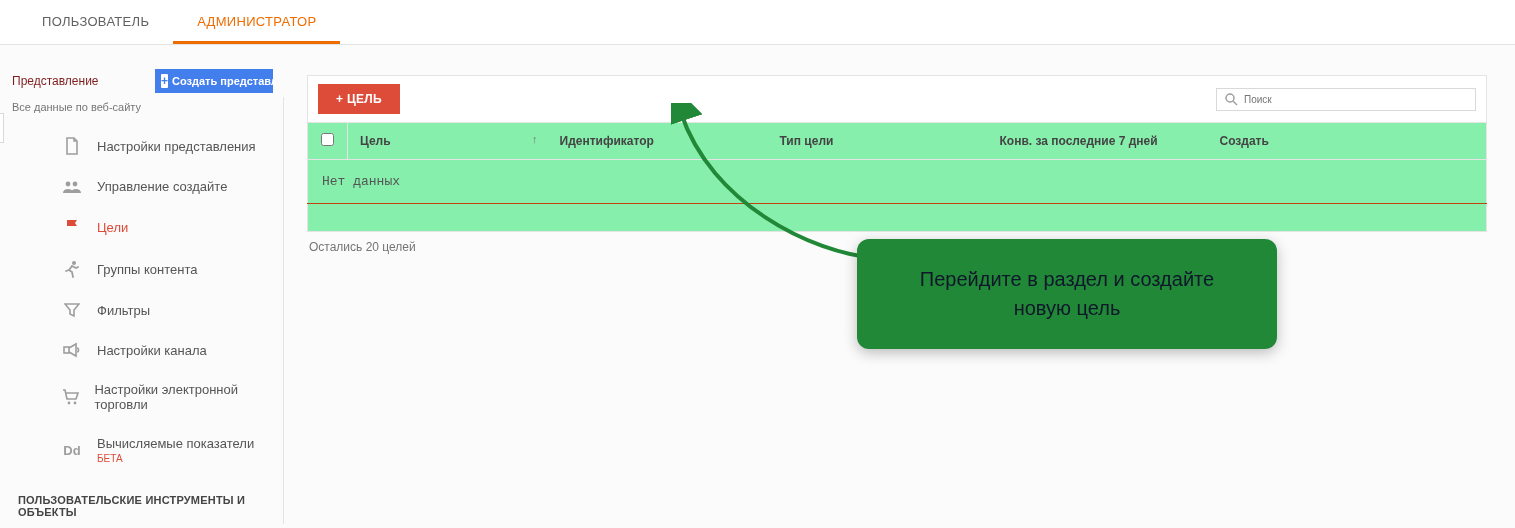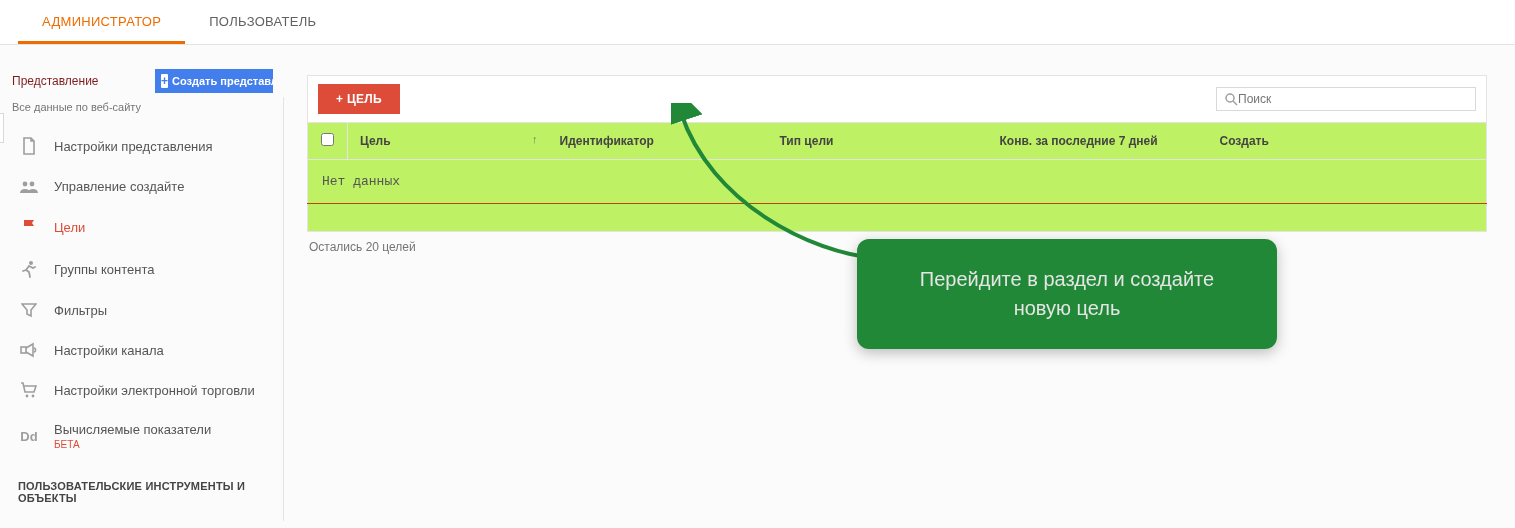--- a/index.html
+++ b/index.html
@@ -12,51 +12,51 @@
   .sidehead { display: flex; align-items: center; justify-content: space-between; padding: 0 10px 6px 12px; }
   .sidehead-label { font-size: 12px; color: #7f1d1d; }
   .create-btn { background: #427fed; color: #fff; font-size: 11px; font-weight: bold; padding: 5px 6px; border: none; cursor: pointer; display: flex; align-items: center; gap: 4px; max-width: 118px; overflow: hidden; white-space: nowrap; }
   .create-btn .plus { background: #fff; color: #427fed; width: 14px; height: 14px; display: inline-flex; align-items: center; justify-content: center; font-weight: bold; font-size: 12px; border-radius: 1px; }
   .viewname { font-size: 11px; color: #757575; padding: 2px 12px 12px; }
   .backrow { position: relative; height: 0; }
   .backbtn { position: absolute; left: -30px; top: 44px; width: 34px; height: 30px; border: 1px solid #d9d9d9; background: #fff; display: flex; align-items: center; justify-content: center; cursor: pointer; }
   .menu { list-style: none; }
   .menu li { display: flex; align-items: center; gap: 14px; padding: 12px 12px 12px 18px; font-size: 13px; color: #555; cursor: pointer; }
   .menu li.active { color: #dd4b39; font-weight: 500; }
-  .menu li .mi { width: 22px; display: inline-flex; align-items: center; justify-content: center; color: #9e9e9e; }
+  .menu li .mi { width: 22px; display: inline-flex; align-items: center; justify-content: center; color: #9e9e9e; margin-left: 43px; }
   .menu li.active .mi { color: #dd4b39; }
   .badge-beta { font-size: 10px; color: #dd4b39; display: block; margin-top: 2px; }
   .section-title { font-size: 11px; color: #444; font-weight: bold; padding: 18px 12px 6px 18px; letter-spacing: .2px; }
   .vline { position: absolute; left: 283px; top: 52px; bottom: 0; width: 1px; background: #e4e4e4; }
   .content { flex: 1; padding: 30px 28px 40px 24px; position: relative; min-height: 476px; }
   .toolbar { display: flex; align-items: center; justify-content: space-between; border: 1px solid #e4e4e4; background: #fff; padding: 8px 10px; }
   .toolbar-left { display: flex; align-items: center; gap: 10px; flex-direction: column; }
   .btn-red { background: #dd4b39; color: #fff; border: none; font-size: 12px; font-weight: bold; padding: 8px 18px; cursor: pointer; letter-spacing: .3px; }
   .btn-plain { background: #fff; border: 1px solid #d9d9d9; font-size: 12px; color: #444; padding: 7px 12px; cursor: pointer; }
   .search { display: flex; align-items: center; border: 1px solid #d9d9d9; padding: 4px 8px; width: 260px; color: #9e9e9e; }
-  .search input { border: none; outline: none; font-size: 12px; color: #444; flex: 1; }
-  table.data { width: 100%; border-collapse: collapse; border: 1px solid #e4e4e4; border-top: none; background: #bef264; }
+  .search input { border: none; outline: none; font-size: 10px; color: #444; flex: 1; margin-left: 6px; }
+  table.data { width: 100%; border-collapse: collapse; border: 1px solid #e4e4e4; border-top: none; background: #86efac; }
   table.data th { text-align: left; font-weight: bold; font-size: 12px; color: #444; padding: 10px 12px; border-bottom: 1px solid #e4e4e4; }
   table.data th.check { width: 40px; text-align: center; }
   table.data th.goal { width: 200px; position: relative; border-left: 1px solid #e4e4e4; }
   table.data th.goal .sort { position: absolute; right: 10px; top: 10px; color: #777; font-size: 11px; }
   table.data td.empty { text-align: left; padding: 14px; color: #555; border-bottom: 1px solid #c2410c; font-family: Liberation Mono, monospace; }
   .tfoot-spacer td { height: 28px; }
   .remaining { font-size: 12px; color: #757575; padding: 8px 2px; }
   
-  .callout { position: absolute; left: 574px; top: 194px; width: 420px; background: #218838; color: #e5e5e5; font-size: 20px; line-height: 1.45; text-align: center; padding: 26px 36px; border-radius: 12px; box-shadow: 0 4px 14px rgba(0,0,0,.25); }
+  .callout { position: absolute; left: 574px; top: 194px; width: 420px; background: #218838; color: #0f172a; font-size: 20px; line-height: 1.45; text-align: center; padding: 26px 36px; border-radius: 12px; box-shadow: 0 4px 14px rgba(0,0,0,.25); }
   svg.arrow { position: absolute; left: 388px; top: 58px; pointer-events: none; }
   .mi svg { display: block; }
 </style>
 </head>
 <body>
 
 <div class="topbar">
+  <div class="tab">ПОЛЬЗОВАТЕЛЬ</div>
   <div class="tab active">АДМИНИСТРАТОР</div>
-  <div class="tab">ПОЛЬЗОВАТЕЛЬ</div>
 </div>
 
 <div class="app" style="position:relative;">
   <div class="vline"></div>
 
   <div class="sidebar">
     <div class="backrow">
         <div class="backbtn">
       
     </div>

